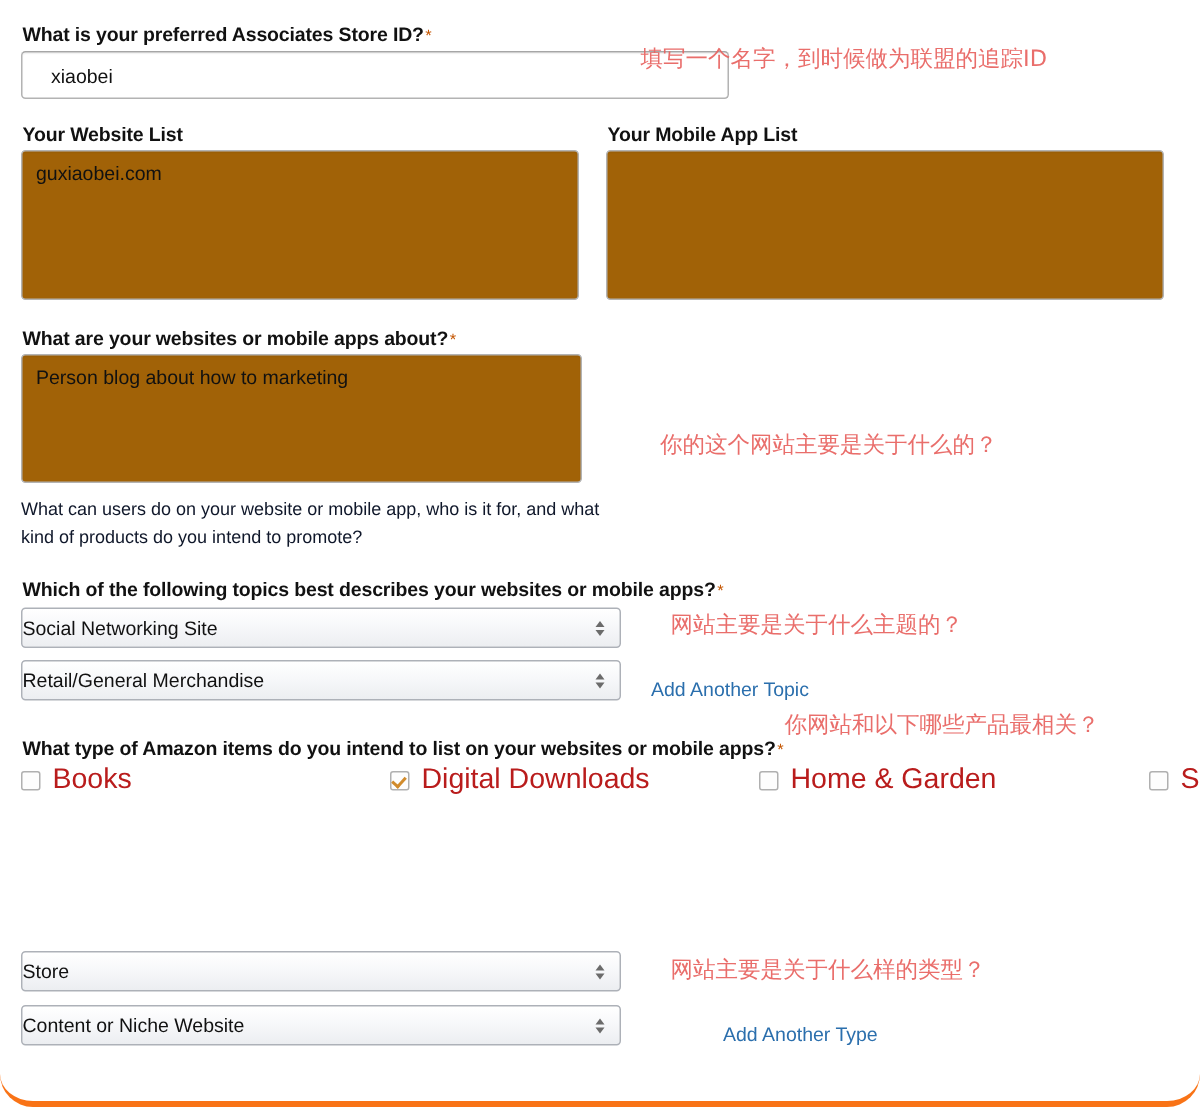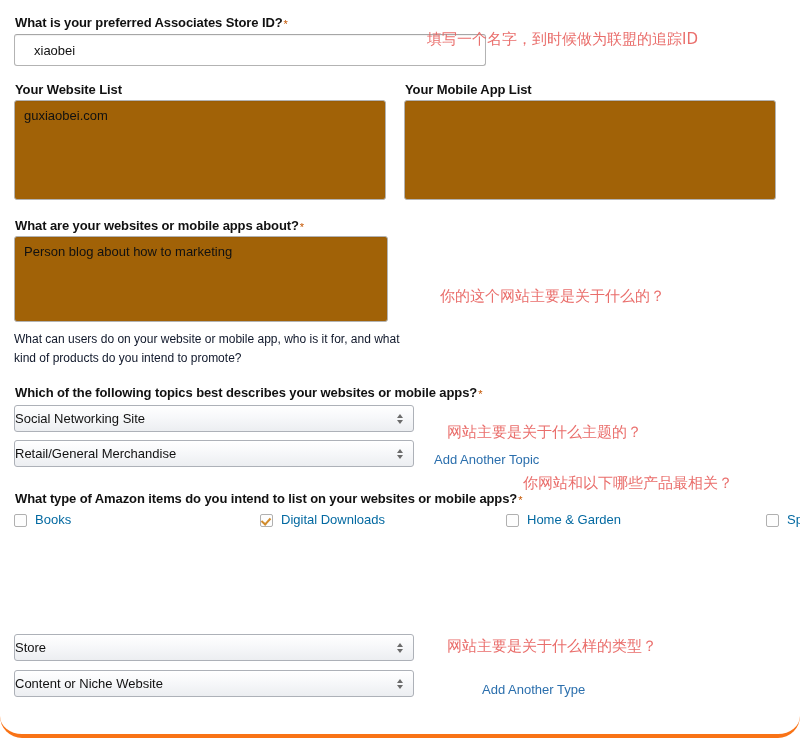--- a/index.html
+++ b/index.html
@@ -149,22 +149,22 @@
     position: absolute;
     left: 2px;
     top: 1px;
     width: 4px;
     height: 7px;
     border: solid #d18b2c;
     border-width: 0 2px 2px 0;
     transform: rotate(42deg);
   }
   .cb-label {
-    font-size: 13px;
-    color: #0369a1;
+    font-size: 19px;
+    color: #b91c1c;
     white-space: nowrap;
     line-height: 16px;
   }
 
   
   .anno {
     position: absolute;
     color: #e8625f;
     font-family: "DejaVu Sans", "Liberation Sans", sans-serif;
     font-size: 15px;
@@ -296,18 +296,18 @@
     <span class="arrows">
         <i class="up"></i>
         <i class="down"></i>
       </span>
   </div>
   <a class="link" id="add-type-link">Add Another Type</a>
 
   <div id="anno-layer">
       <div class="anno" style="left: 427px; top: 30px;">填写一个名字，到时候做为联盟的追踪ID</div>
       <div class="anno" style="left: 440px; top: 243px; margin-top: 44px;">你的这个网站主要是关于什么的？</div>
-      <div class="anno" style="left: 447px; top: 407px; margin-top: 16px;">网站主要是关于什么主题的？</div>
+      <div class="anno" style="left: 447px; top: 407px;">网站主要是关于什么主题的？</div>
       <div class="anno" style="left: 523px; top: 474px;">你网站和以下哪些产品最相关？</div>
       <div class="anno" style="left: 447px; top: 637px;">网站主要是关于什么样的类型？</div>
     </div>
 
 </div>
 
 </body></html>

